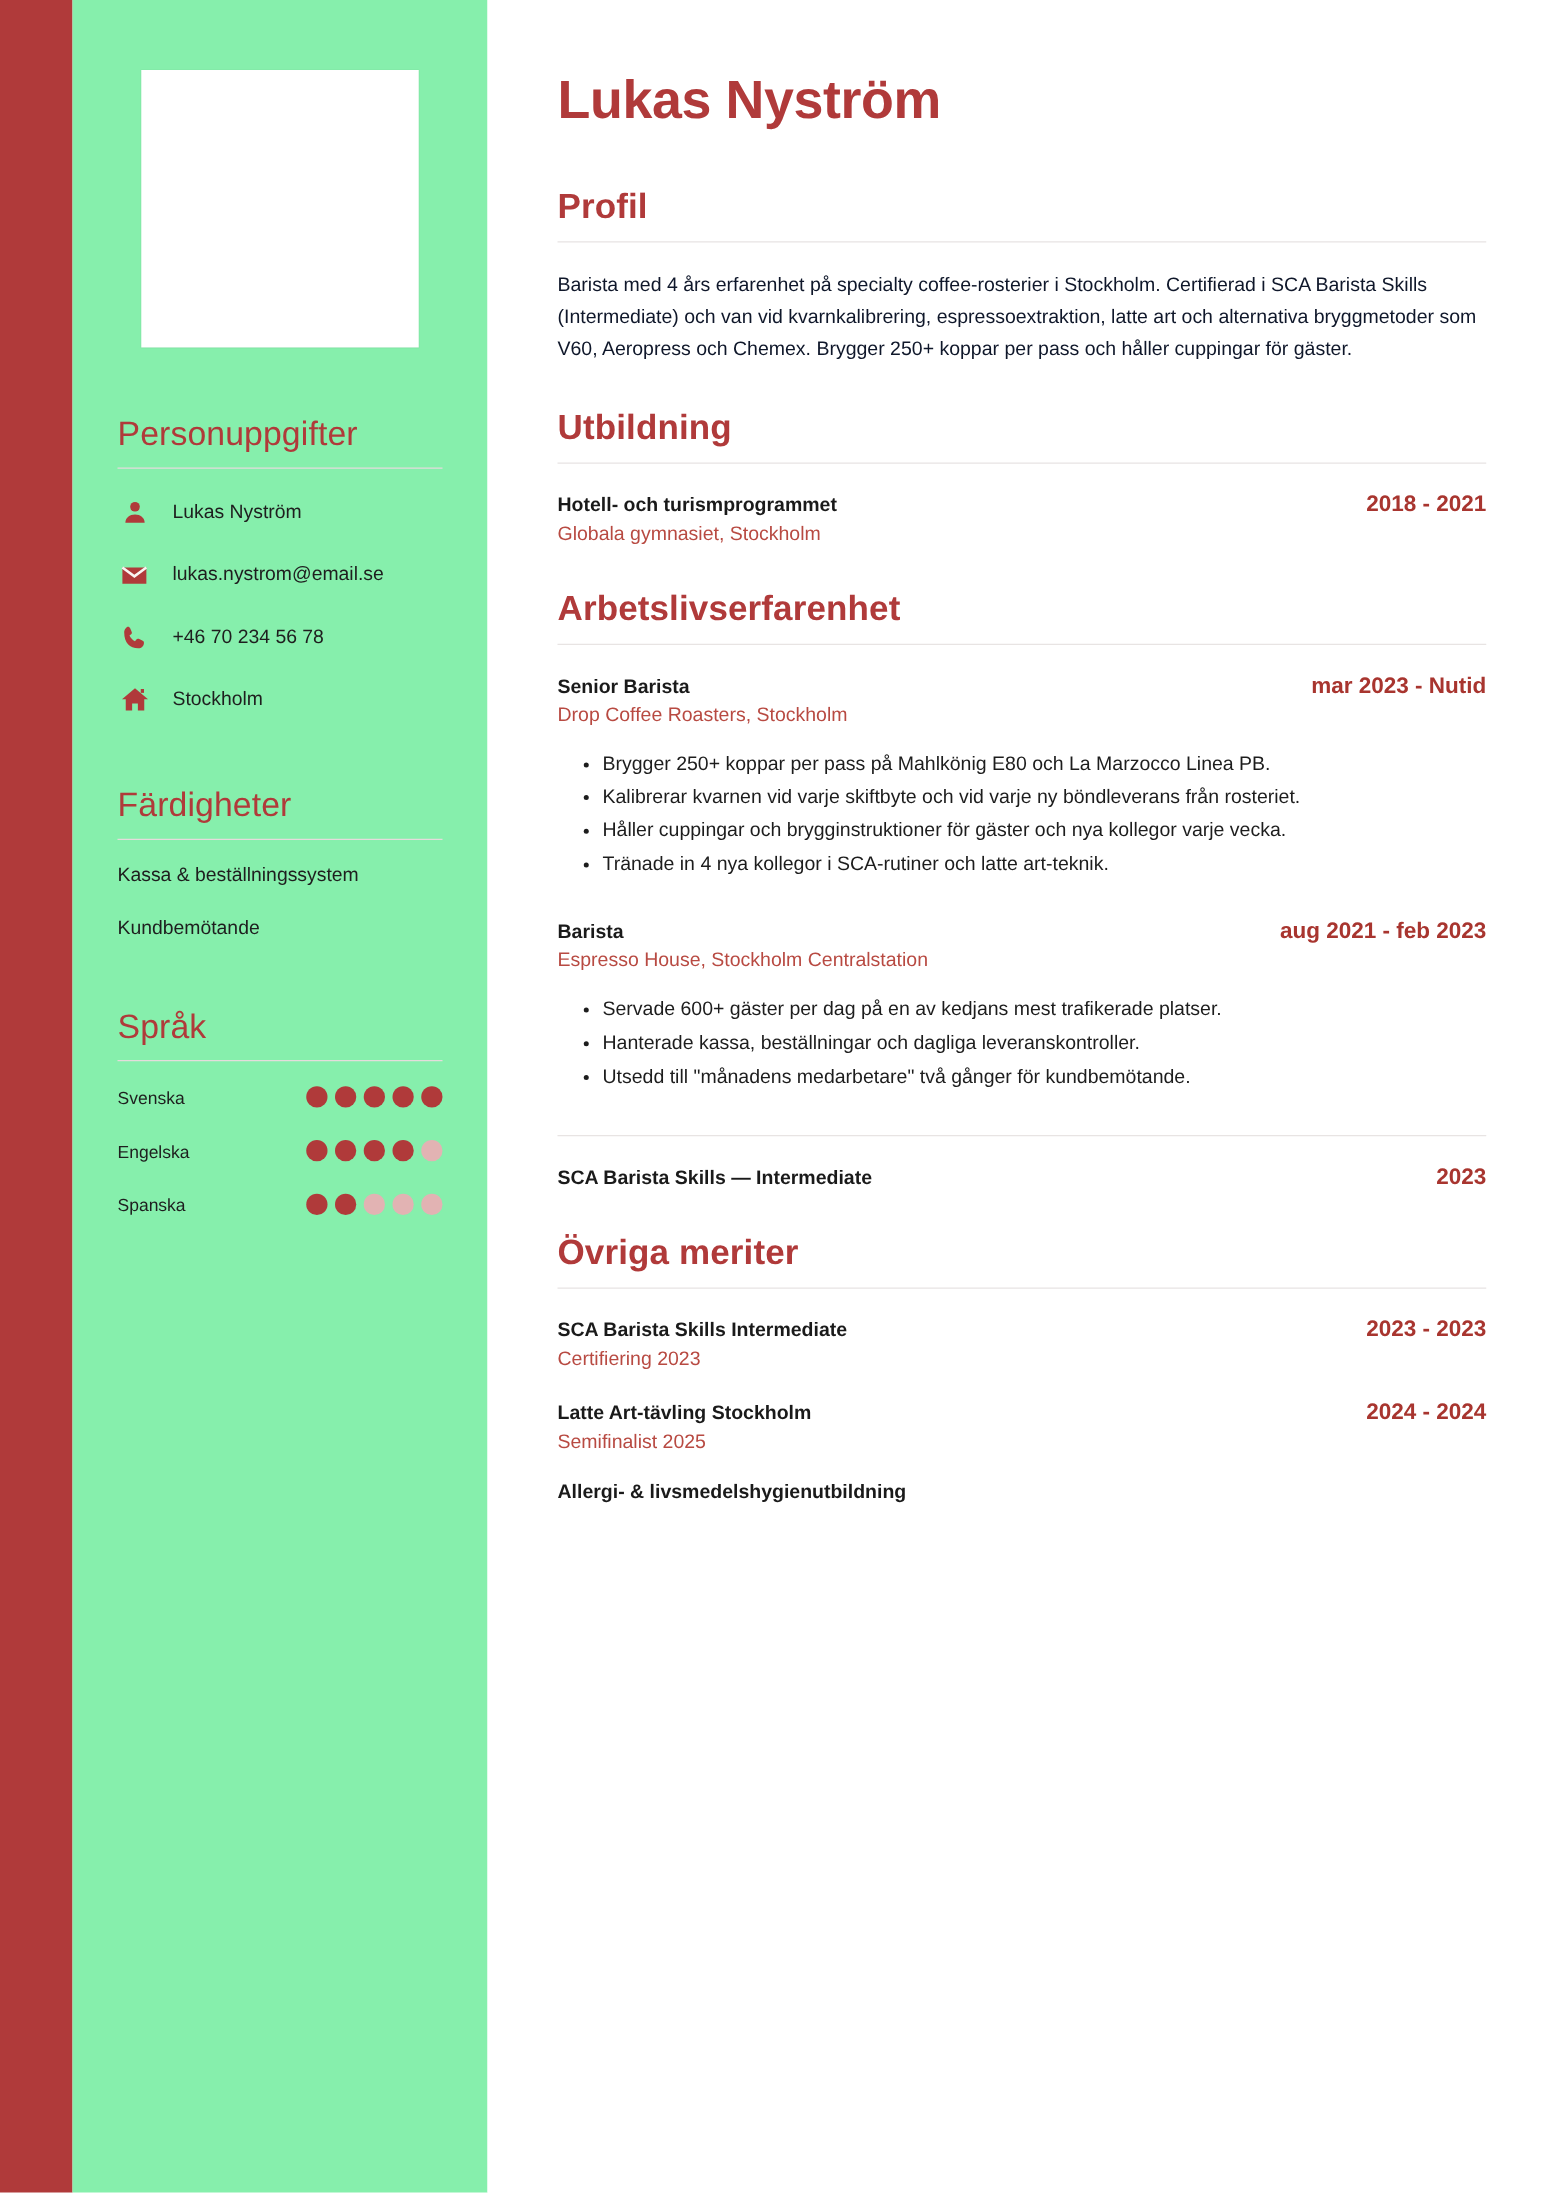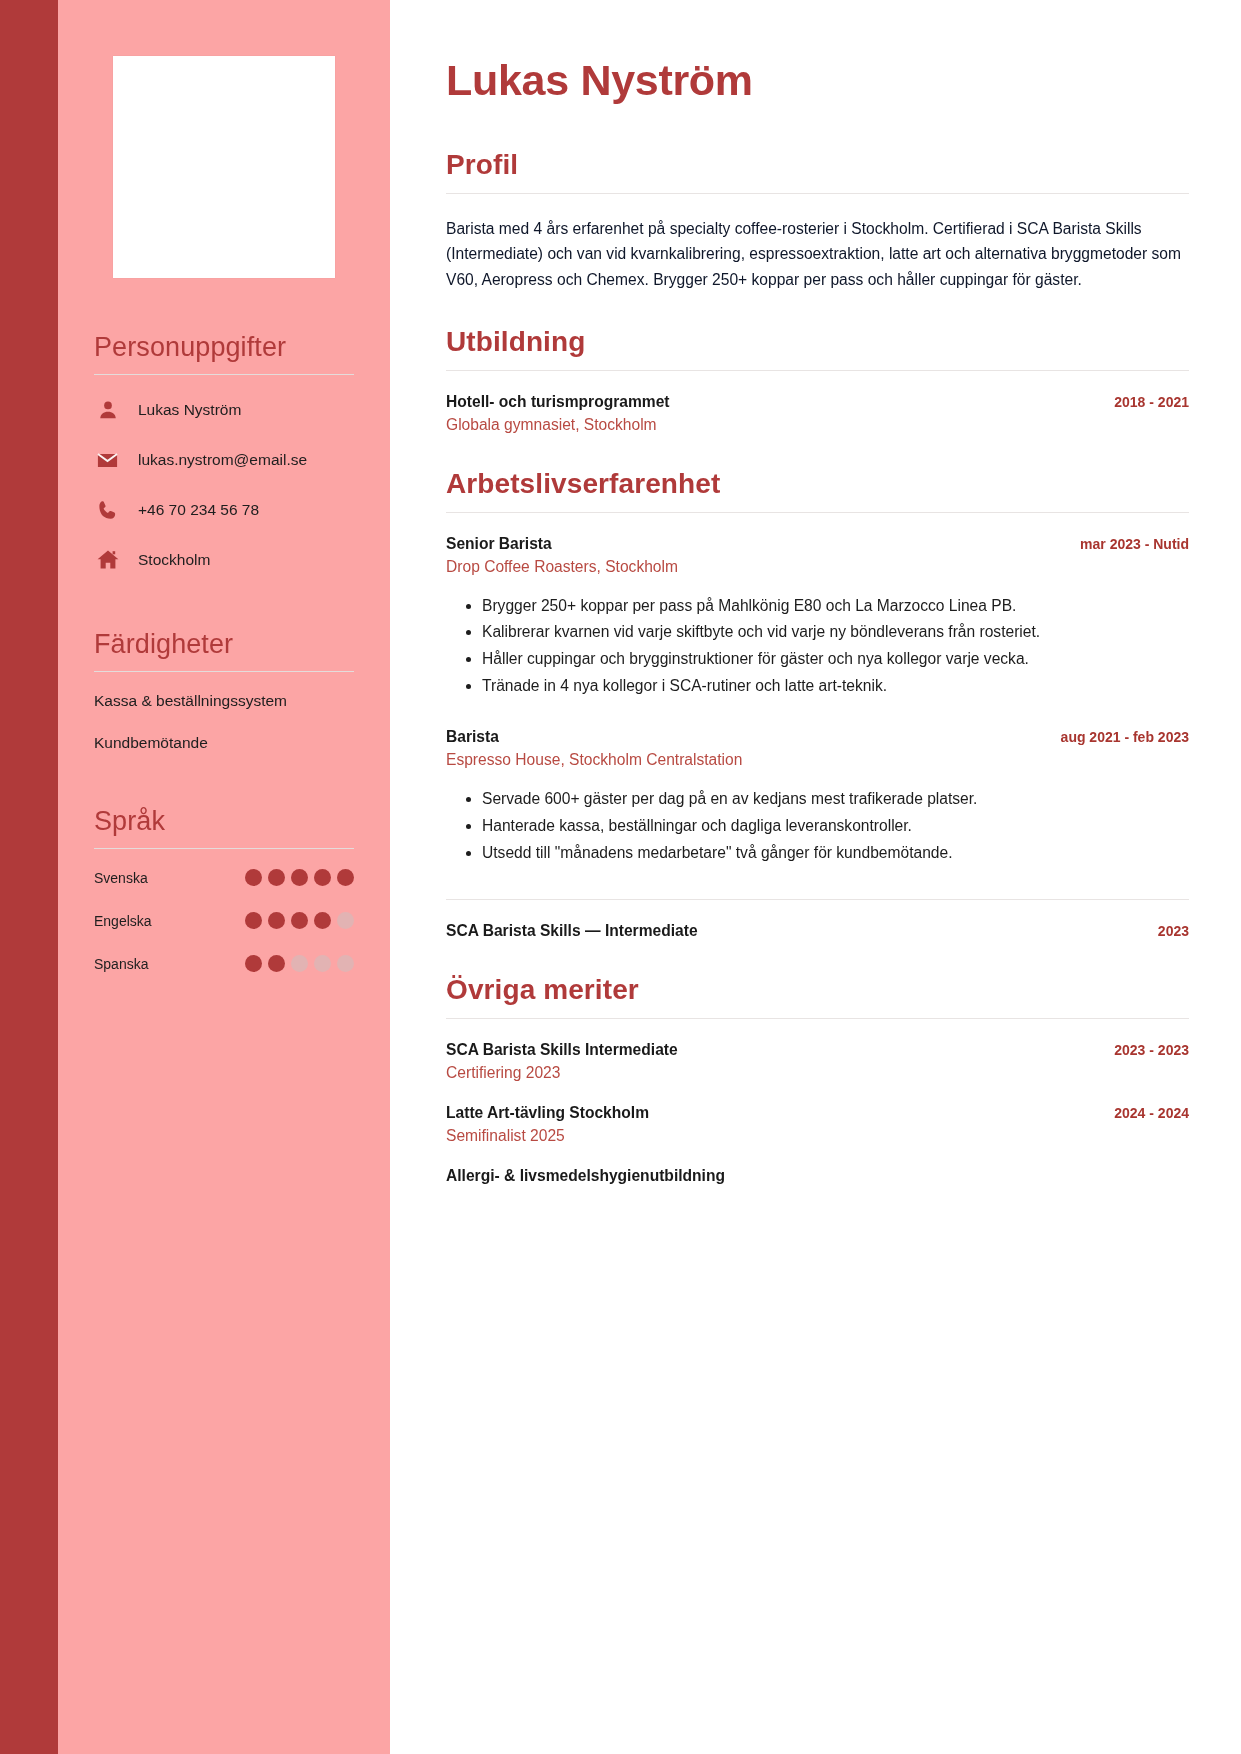--- a/index.html
+++ b/index.html
@@ -25,21 +25,21 @@
     width: 58px;
     flex: 0 0 58px;
     background: #b03a3a;
     height: 100%;
   }
 
   
   .sidebar {
     width: 332px;
     flex: 0 0 332px;
-    background: #fca5a5;
+    background: #86efac;
     padding: 56px 36px 40px 36px;
     height: 100%;
   }
 
   .photo-frame {
     width: 222px;
     height: 222px;
     background: #ffffff;
     margin: 0 auto 0 auto;
     box-shadow: 0 0 1px rgba(0,0,0,0.10);
@@ -146,21 +146,21 @@
     justify-content: space-between;
     align-items: baseline;
     gap: 0;
   }
   .entry-title {
     font-size: 15.6px;
     font-weight: 700;
     color: #1a1a1a;
   }
   .entry-date {
-    font-size: 14px;
+    font-size: 18px;
     font-weight: 700;
     color: #a8352f;
     white-space: nowrap;
   }
   .entry-sub {
     font-size: 15.6px;
     color: #b84a42;
     margin-top: 5px;
   }
 

